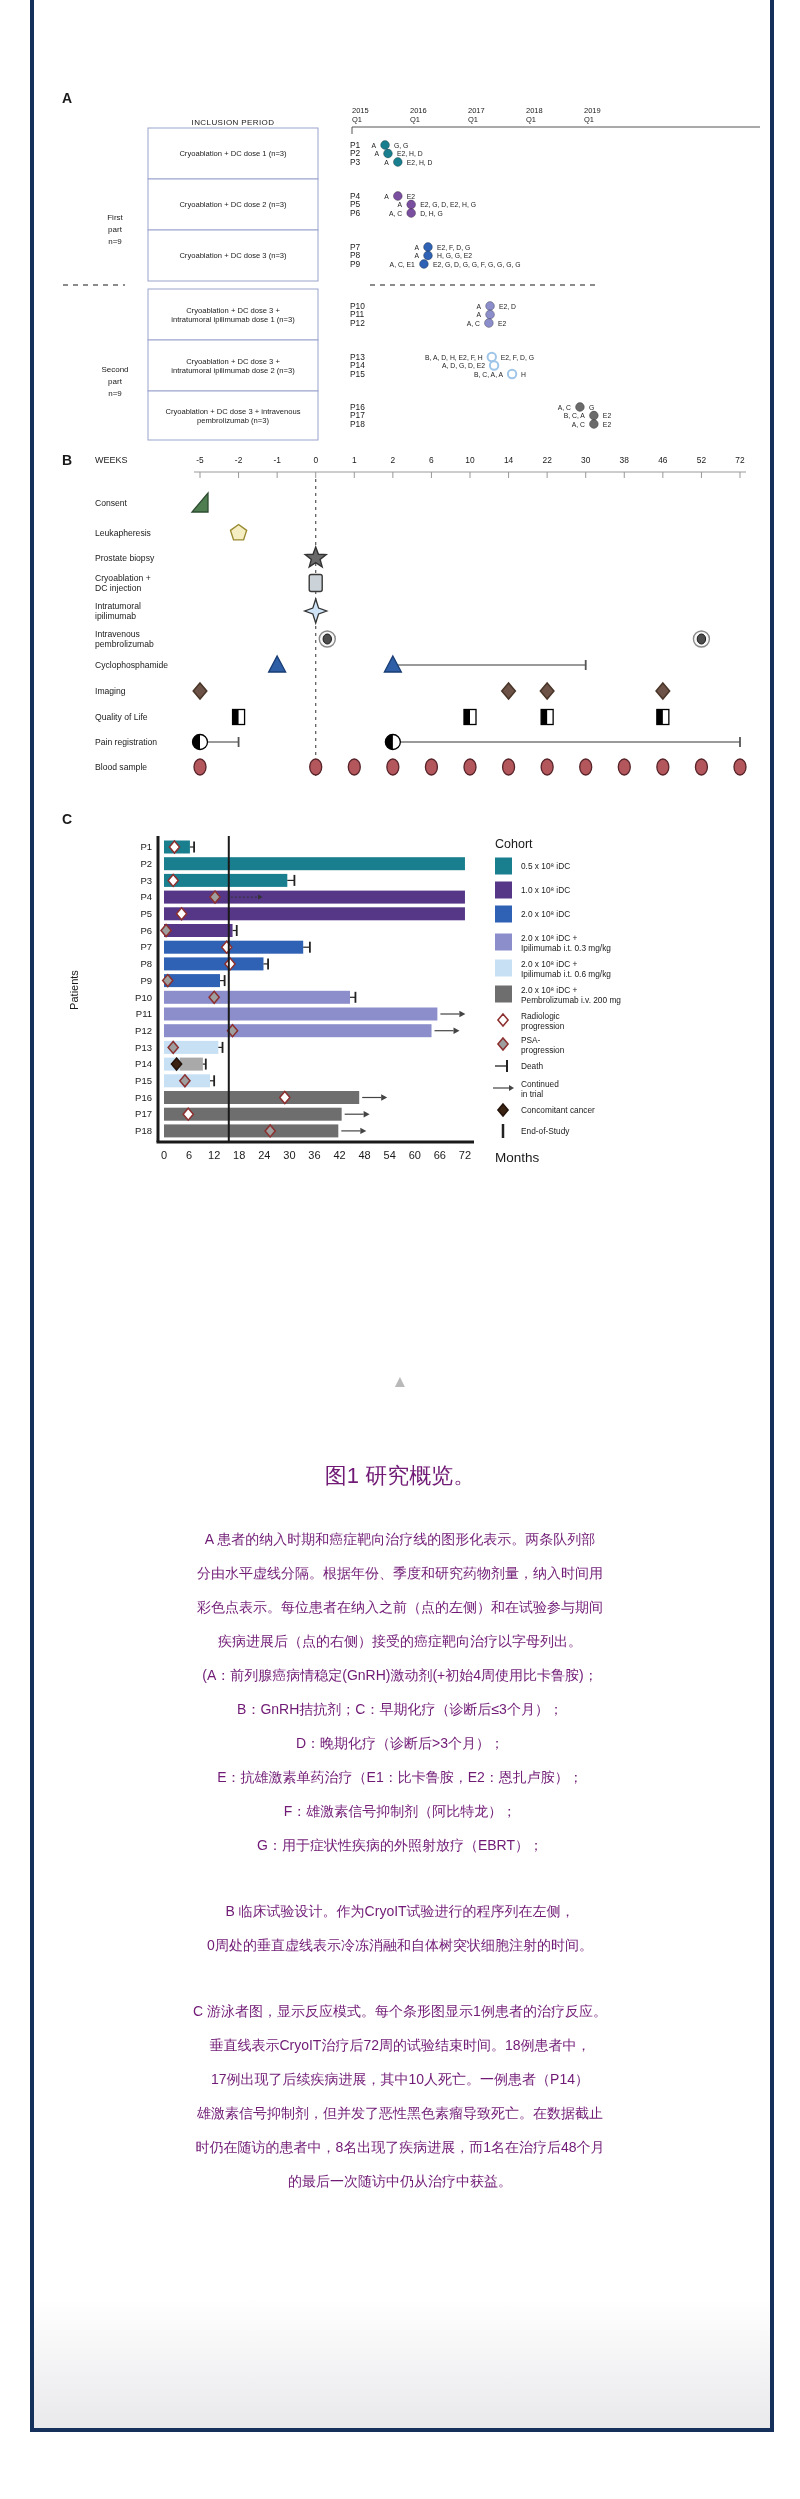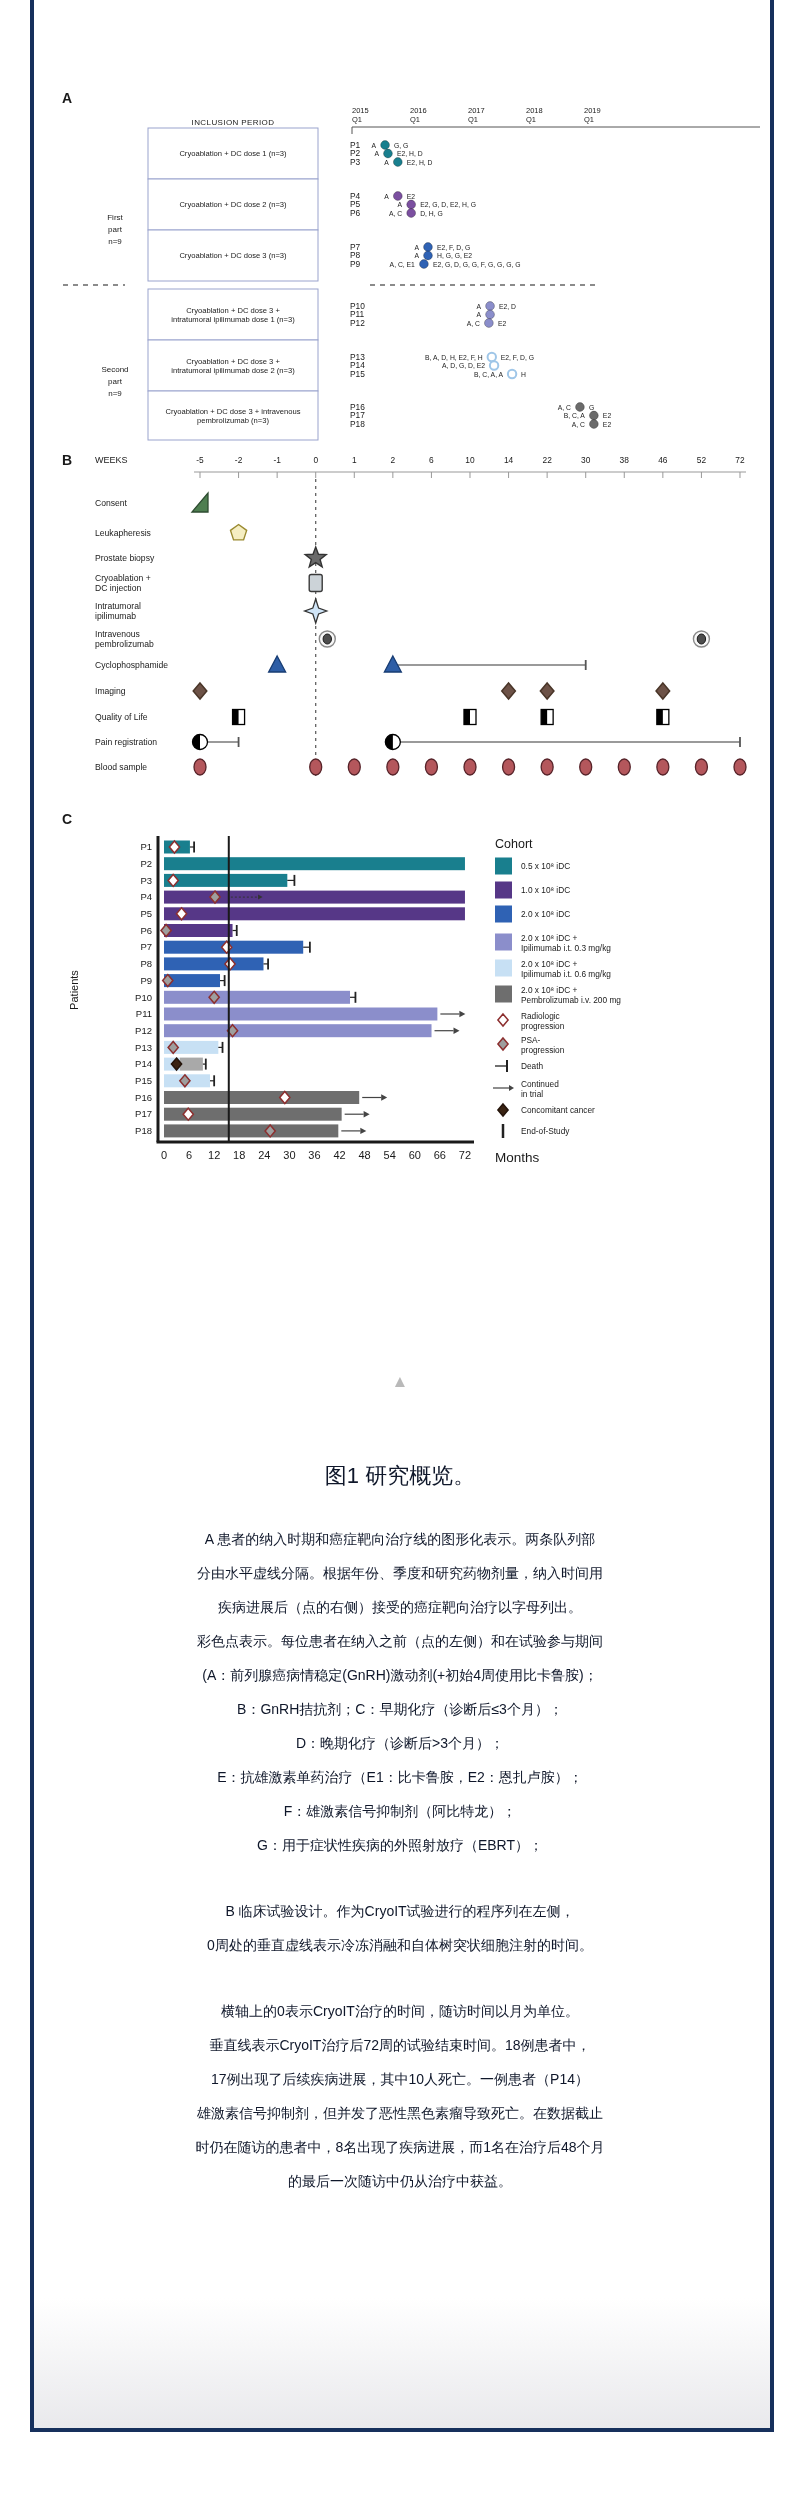--- a/index.html
+++ b/index.html
@@ -8,21 +8,21 @@
   #card{position:absolute;left:30px;top:-8px;width:744px;height:2440px;box-sizing:border-box;
     border:4px solid #16305c;background:#ffffff;}
   #card-fade{position:absolute;left:0;right:0;bottom:0;height:130px;
     background:linear-gradient(180deg,rgba(233,233,236,0) 0%,#e9e9ec 100%);}
   .fig-svg{position:absolute;left:34px;width:740px;}
   #svgA{top:45px;height:400px;}
   #svgB{top:445px;height:350px;}
   #svgC{top:800px;height:380px;}
   #collapse-btn{position:absolute;left:386px;top:1372px;width:28px;height:24px;text-align:center;
     font-size:17px;color:#b9b9b9;cursor:pointer;user-select:none;}
-  #caption{position:absolute;left:44px;top:1456px;width:712px;text-align:center;color:#0f172a;}
+  #caption{position:absolute;left:44px;top:1456px;width:712px;text-align:center;color:#701a75;}
   #caption-title{font-size:22px;line-height:40px;margin-bottom:26px;}
   .cap-par{font-size:14px;line-height:34px;margin-bottom:32px;}
   svg text{fill:#1a1a1a;}
 </style>
 </head>
 <body>
 
 <div id="stage">
   <div id="card">
     <div id="card-fade"></div>
@@ -492,35 +492,35 @@
     </svg>
 
   <div id="collapse-btn">▲</div>
 
   <div id="caption">
     <div id="caption-title">图1 研究概览。</div>
     <div id="caption-paragraphs">
         <div class="cap-par">
           <div>A 患者的纳入时期和癌症靶向治疗线的图形化表示。两条队列部</div>
           <div>分由水平虚线分隔。根据年份、季度和研究药物剂量，纳入时间用</div>
+          <div>彩色点表示。每位患者在纳入之前（点的左侧）和在试验参与期间</div>
           <div>疾病进展后（点的右侧）接受的癌症靶向治疗以字母列出。</div>
-          <div>彩色点表示。每位患者在纳入之前（点的左侧）和在试验参与期间</div>
           <div>(A：前列腺癌病情稳定(GnRH)激动剂(+初始4周使用比卡鲁胺)；</div>
           <div>B：GnRH拮抗剂；C：早期化疗（诊断后≤3个月）；</div>
           <div>D：晚期化疗（诊断后&gt;3个月）；</div>
           <div>E：抗雄激素单药治疗（E1：比卡鲁胺，E2：恩扎卢胺）；</div>
           <div>F：雄激素信号抑制剂（阿比特龙）；</div>
           <div>G：用于症状性疾病的外照射放疗（EBRT）；</div>
         </div>
         <div class="cap-par">
           <div>B 临床试验设计。作为CryoIT试验进行的程序列在左侧，</div>
           <div>0周处的垂直虚线表示冷冻消融和自体树突状细胞注射的时间。</div>
         </div>
         <div class="cap-par">
-          <div>横轴上的0表示CryoIT治疗的时间，随访时间以月为单位。</div>
+          <div>C 游泳者图，显示反应模式。每个条形图显示1例患者的治疗反应。</div>
           <div>垂直线表示CryoIT治疗后72周的试验结束时间。18例患者中，</div>
           <div>17例出现了后续疾病进展，其中10人死亡。一例患者（P14）</div>
           <div>雄激素信号抑制剂，但并发了恶性黑色素瘤导致死亡。在数据截止</div>
           <div>时仍在随访的患者中，8名出现了疾病进展，而1名在治疗后48个月</div>
           <div>的最后一次随访中仍从治疗中获益。</div>
         </div>
       </div>
   </div>
 </div>
 

